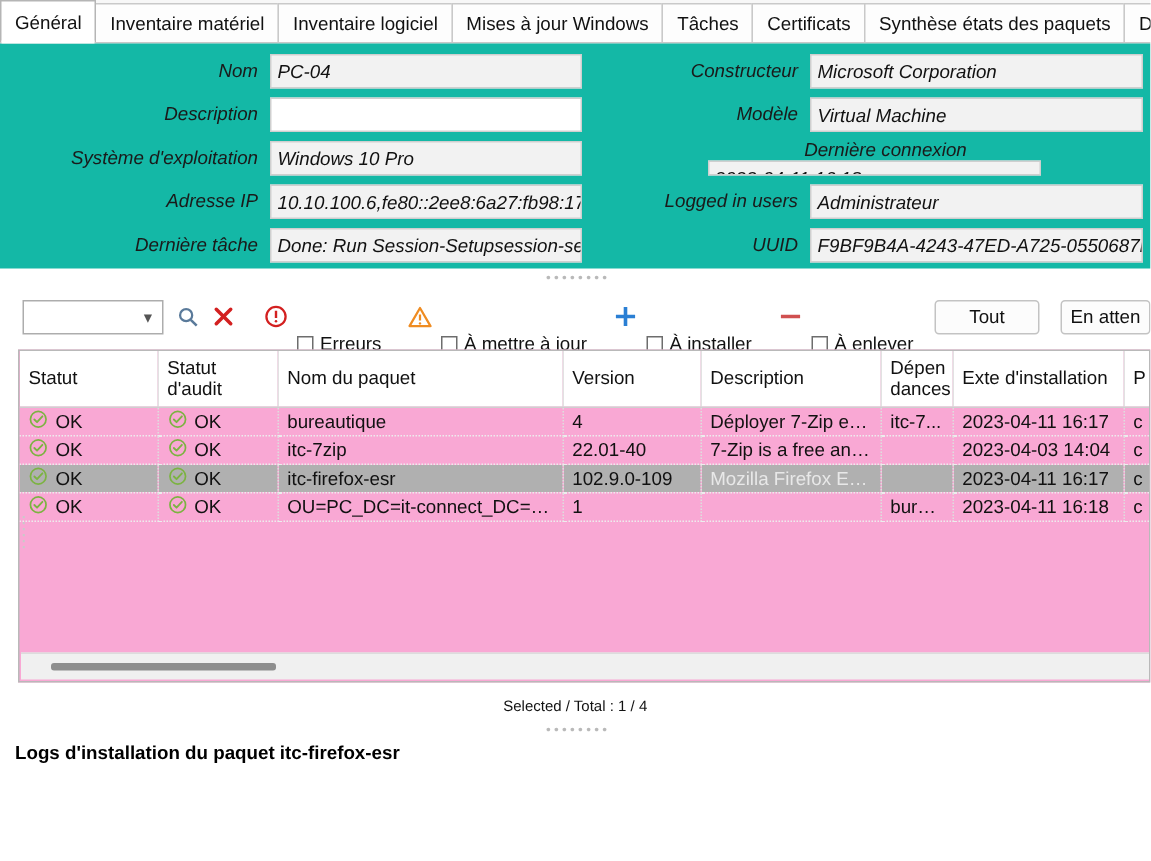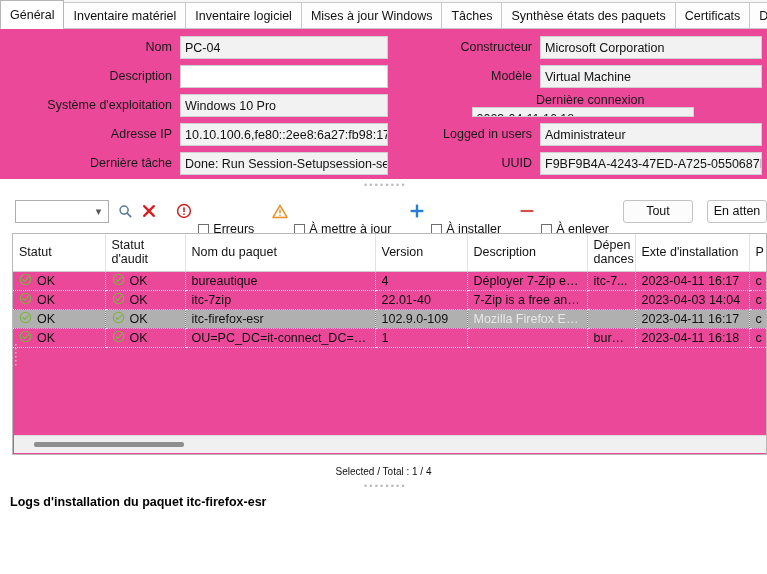--- a/index.html
+++ b/index.html
@@ -41,21 +41,22 @@
     z-index:3;
     font-weight:400;
   }
   .tab.active::after{
     content:""; position:absolute; left:0; right:0; bottom:-1px; height:2px; background:#fff;
   }
 
   
   .form {
     position:absolute; left:0; top:29px; width:767px; height:150px;
-    background:#ec4899;
+    background:#14b8a6;
+    font-style:italic;
   }
   .frow { position:absolute; height:24px; display:flex; align-items:center; }
   .flabel {
     text-align:right; font-size:12.5px; color:#1a1a1a;
     padding-right:8px; white-space:nowrap; box-sizing:border-box;
   }
   .finput {
     height:23px; line-height:23px;
     border:1px solid #cfcfcf;
     background:#f2f2f2;
@@ -100,21 +101,21 @@
     border:1px solid #c3c3c3; border-radius:3px;
     background:#fcfcfc; font-size:12.5px; color:#111;
     display:inline-flex; align-items:center; justify-content:center;
     padding:0 10px; margin-left:14px; box-sizing:border-box;
     white-space:nowrap;
   }
 
   
   .tablewrap {
     position:absolute; left:12px; top:233px; width:755px; height:222px;
-    border:1px solid #b9b9b9; background:#ec4899; box-sizing:border-box;
+    border:1px solid #b9b9b9; background:#f9a8d4; box-sizing:border-box;
     overflow:hidden;
   }
   table.grid { border-collapse:collapse; width:100%; table-layout:fixed; }
   table.grid th {
     font-weight:400; font-size:12.5px; color:#111;
     text-align:left; vertical-align:middle;
     height:37px; padding:0 6px;
     background:#ffffff;
     border-bottom:1px solid #cfcfcf;
     border-right:1px solid #e2e2e2;
@@ -180,22 +181,22 @@
 <body>
 
 <div id="root">
 
   <div class="tabbar" id="tabbar">
       <div class="tab active">Général</div>
       <div class="tab">Inventaire matériel</div>
       <div class="tab">Inventaire logiciel</div>
       <div class="tab">Mises à jour Windows</div>
       <div class="tab">Tâches</div>
+      <div class="tab">Certificats</div>
       <div class="tab">Synthèse états des paquets</div>
-      <div class="tab">Certificats</div>
       <div class="tab">Dépôts</div>
     </div>
 
   <div class="form" id="formarea">
       <div class="frow" style="left: 0px; top: 6px; width: 393px;">
         <div class="flabel" style="width: 180px;">Nom</div>
         <div class="finput" style="width: 208px;">PC-04</div>
       </div>
       <div class="frow" style="left: 0px; top: 35px; width: 393px;">
         <div class="flabel" style="width: 180px;">Description</div>

